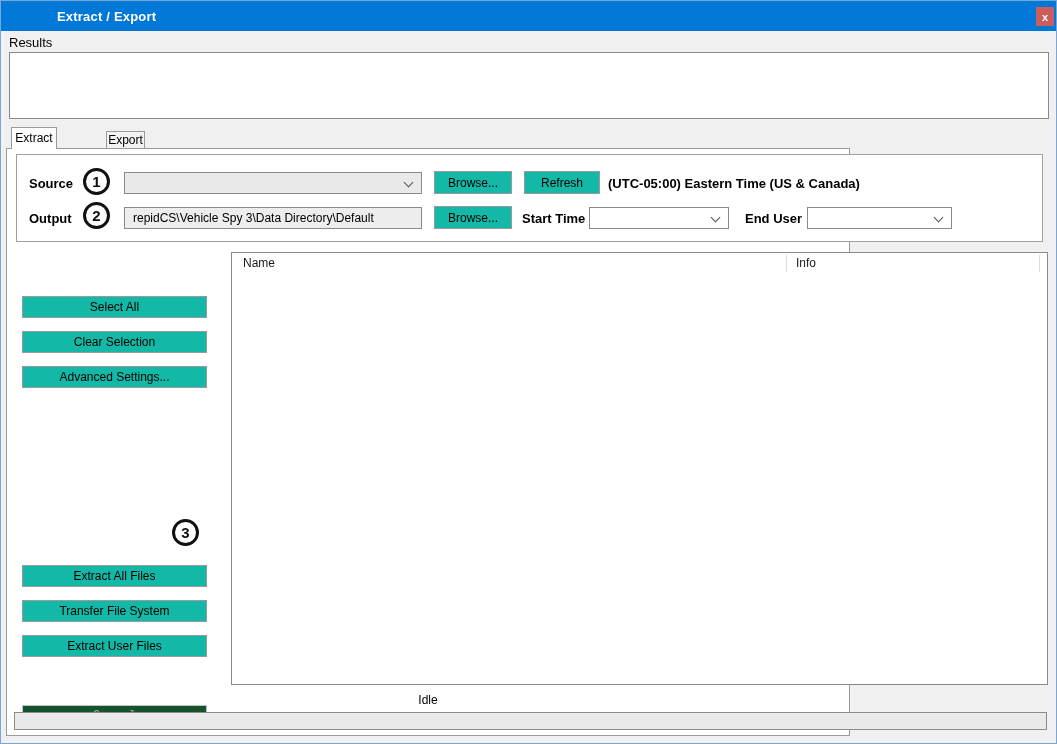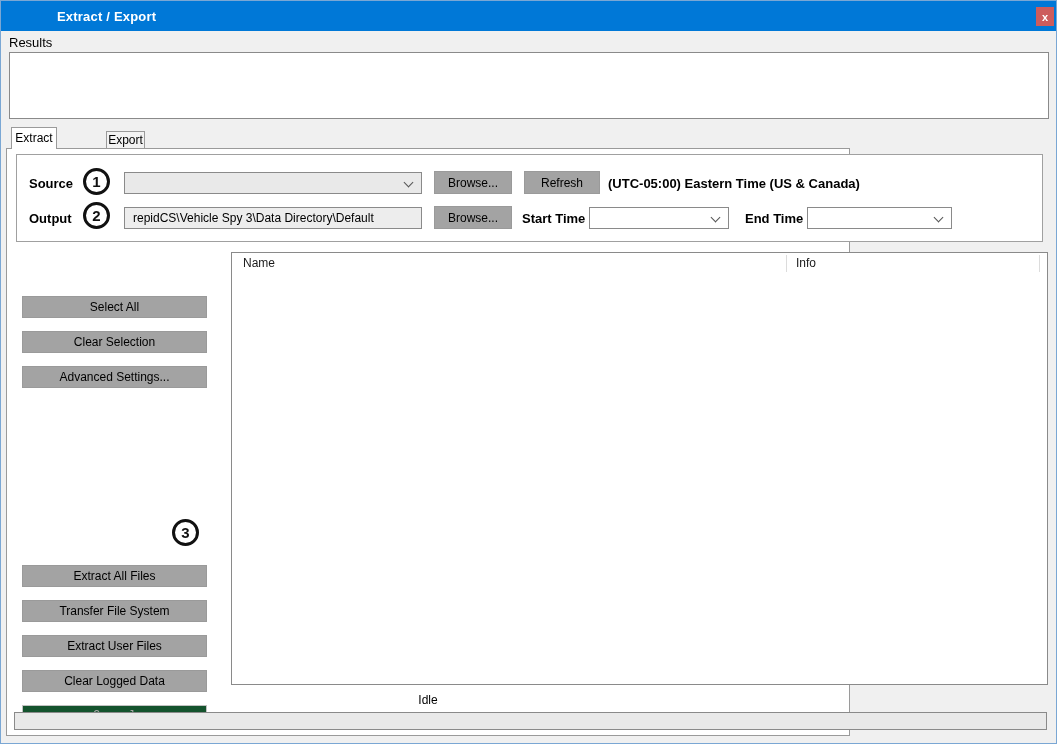--- a/index.html
+++ b/index.html
@@ -64,21 +64,21 @@
     position:absolute; right:9px; top:6px; width:7px; height:7px;
     border-right:1px solid #555; border-bottom:1px solid #555;
     transform:rotate(45deg);
   }
   .textfield {
     background:#ededed; color:#000; line-height:20px;
     padding-left:8px; white-space:nowrap; overflow:hidden;
   }
 
   .btn {
-    position:absolute; background:#a3a3a3; border:1px solid #9a9a9a;
+    position:absolute; background:#14b8a6; border:1px solid #9a9a9a;
     font-size:12px; color:#000; display:flex; align-items:center; justify-content:center;
     font-family:"Liberation Sans","DejaVu Sans",sans-serif;
   }
   .btn.disabled { background:#14532d; border-color:#c2c2c2; color:#a8a8a8;font-family:Liberation Mono, monospace; }
 
   .side-btn { left:15px; width:185px; height:22px;margin-top:43px; }
 
   
   .file-list {
     position:absolute; left:224px; top:103px; width:817px; height:433px;
@@ -146,35 +146,34 @@
 
       <span class="lbl" style="left:12px; top:56px;">Output</span>
       <div class="textfield" style="left:107px; top:52px; width:298px;">repidCS\Vehicle Spy 3\Data Directory\Default</div>
       <div class="btn" style="left:417px; top:51px; width:78px; height:23px;">Browse...</div>
 
       <span class="lbl" style="left:505px; top:56px;">Start Time</span>
       <div class="combo white" style="left:572px; top:52px; width:140px;">
         <span></span>
         <span class="chev"></span>
       </div>
-      <span class="lbl" style="left:728px; top:56px;">End Time</span>
+      <span class="lbl" style="left:728px; top:56px;">End User</span>
       <div class="combo white" style="left:790px; top:52px; width:145px;">
         <span></span>
         <span class="chev"></span>
       </div>
     </div>
 
     <div class="btn side-btn" style="top:104px;">Select All</div>
     <div class="btn side-btn" style="top:139px;">Clear Selection</div>
     <div class="btn side-btn" style="top:174px;">Advanced Settings...</div>
 
     <div class="btn side-btn" style="top:373px;">Extract All Files</div>
     <div class="btn side-btn" style="top:408px;">Transfer File System</div>
     <div class="btn side-btn" style="top:443px;">Extract User Files</div>
-    <div class="btn side-btn" style="top:478px;">Clear Logged Data</div>
     <div class="btn side-btn disabled" style="top:513px;">Cancel</div>
 
     <div class="file-list">
       <div class="list-header">
         <span class="col-hdr col-name">Name</span>
         <div class="col-sep sep1"></div>
         <span class="col-hdr col-info">Info</span>
         <div class="col-sep sep2"></div>
       </div>
     </div>

